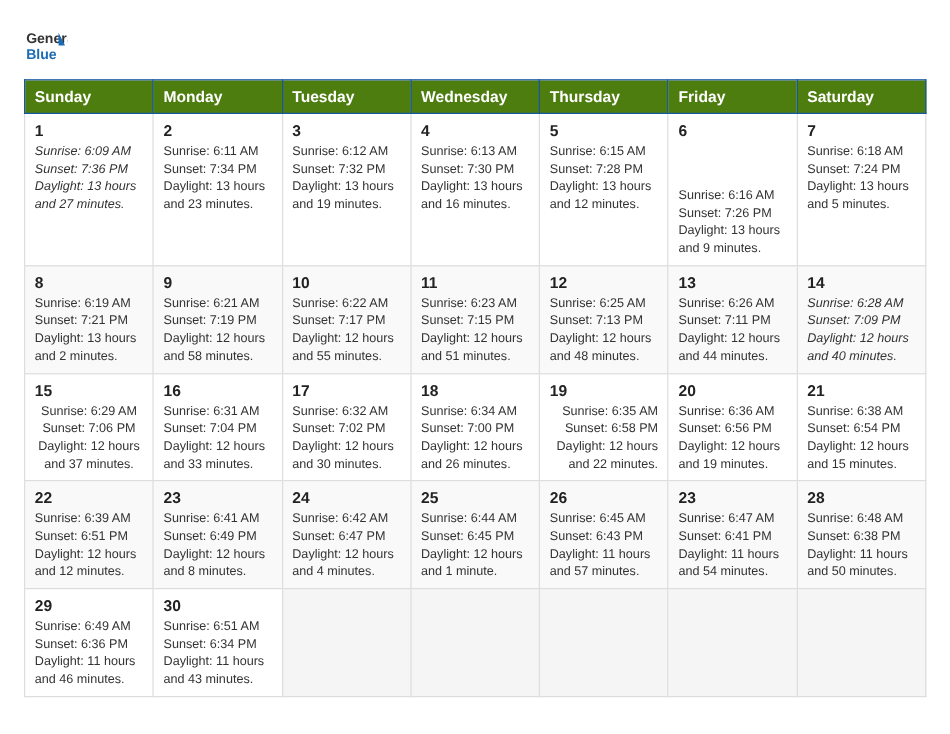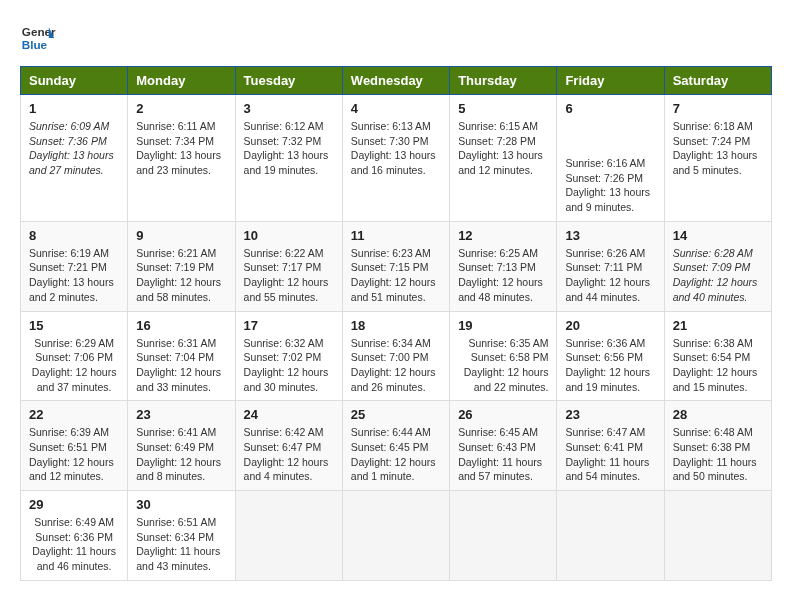--- a/index.html
+++ b/index.html
@@ -309,21 +309,21 @@
           <div class="day-number">28</div>
           <div class="day-info" style="white-space: pre-line;">Sunrise: 6:48 AM
 Sunset: 6:38 PM
 Daylight: 11 hours
 and 50 minutes.</div>
         </td>
       </tr>
       <tr>
         <td>
           <div class="day-number">29</div>
-          <div class="day-info" style="white-space: pre-line; text-align: center;">Sunrise: 6:49 AM
+          <div class="day-info" style="white-space: pre-line;">Sunrise: 6:49 AM
 Sunset: 6:36 PM
 Daylight: 11 hours
 and 46 minutes.</div>
         </td>
         <td>
           <div class="day-number">30</div>
           <div class="day-info" style="white-space: pre-line;">Sunrise: 6:51 AM
 Sunset: 6:34 PM
 Daylight: 11 hours
 and 43 minutes.</div>

